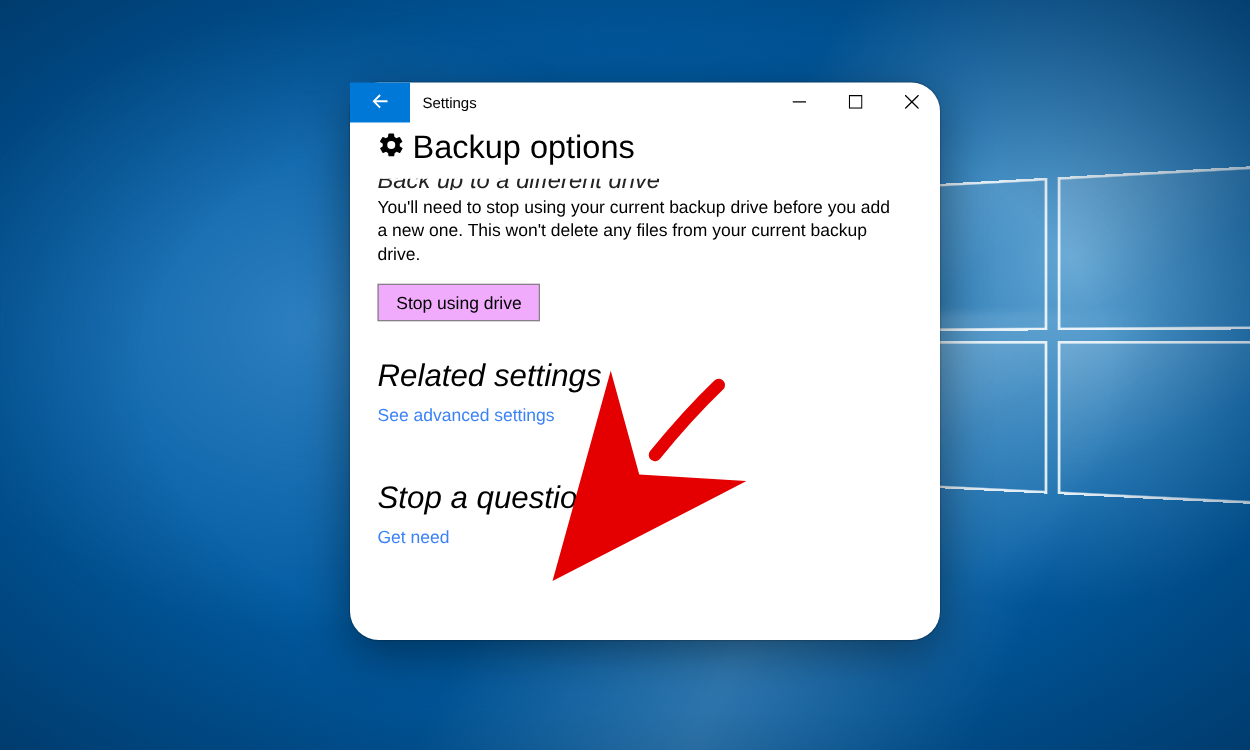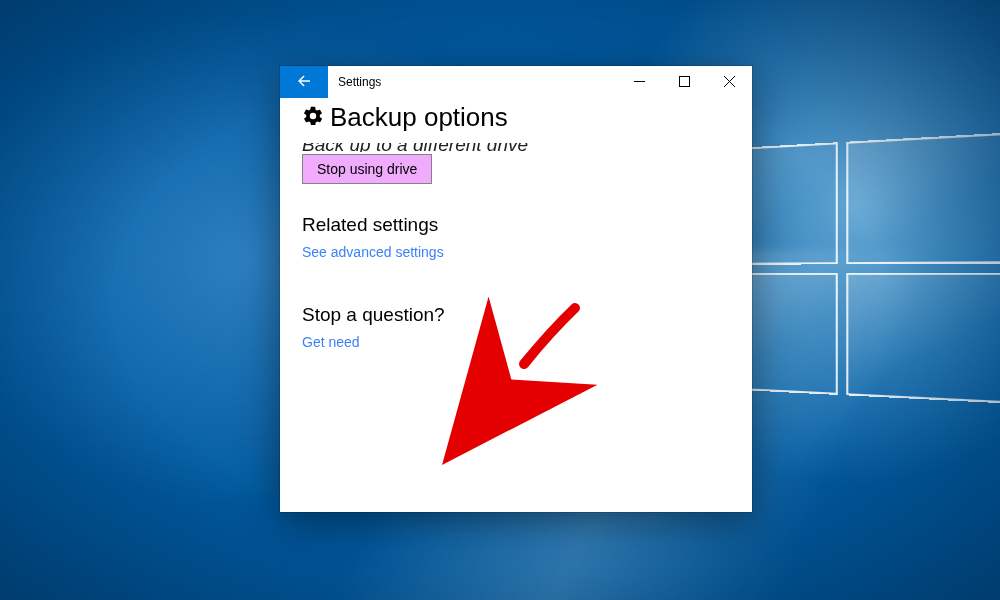--- a/index.html
+++ b/index.html
@@ -82,20 +82,21 @@
     left: 280px;
     top: 66px;
     width: 472px;
     height: 446px;
     background: #ffffff;
     box-shadow: 0 10px 40px rgba(0,0,0,0.45), 0 0 0 1px rgba(0,0,0,0.15);
     display: flex;
     flex-direction: column;
     font-size: 14px;
     color: #000;
+    border-radius: 23px;
   }
 
   .titlebar {
     height: 32px;
     display: flex;
     align-items: stretch;
     flex: 0 0 auto;
   }
   .back-btn {
     width: 48px;
@@ -169,24 +170,25 @@
   .wide-btn {
     display: inline-block;
     border: 1px solid #838383;
     background: #f0abfc;
     padding: 6px 14px;
     font-size: 14px;
     color: #000;
   }
 
   .section-title {
-    font-size: 19px;
+    font-size: 25px;
     color: #000;
     margin: 30px 0 4px 0;
     font-weight: 400;
+    font-style: italic;
   }
 
   .link {
     color: #3b82f6;
     font-size: 14px;
     margin: 4px 0 14px 0;
     display: inline-block;
   }
 
   
@@ -252,20 +254,21 @@
         </svg>
     </span>
     <div class="page-title">Backup options</div>
   </div>
 
   <div class="content">
 
     <div class="section-title-truncated">
       <span>Back up to a different drive</span>
     </div>
+    <div class="body-text">You'll need to stop using your current backup drive before you add a new one. This won't delete any files from your current backup drive.</div>
     <div class="wide-btn">Stop using drive</div>
 
     <div class="section-title">Related settings</div>
     <span class="link">See advanced settings</span><br>
 
     <div class="section-title">Stop a question?</div>
     <span class="link">Get need</span>
   </div>
 </div>
 

